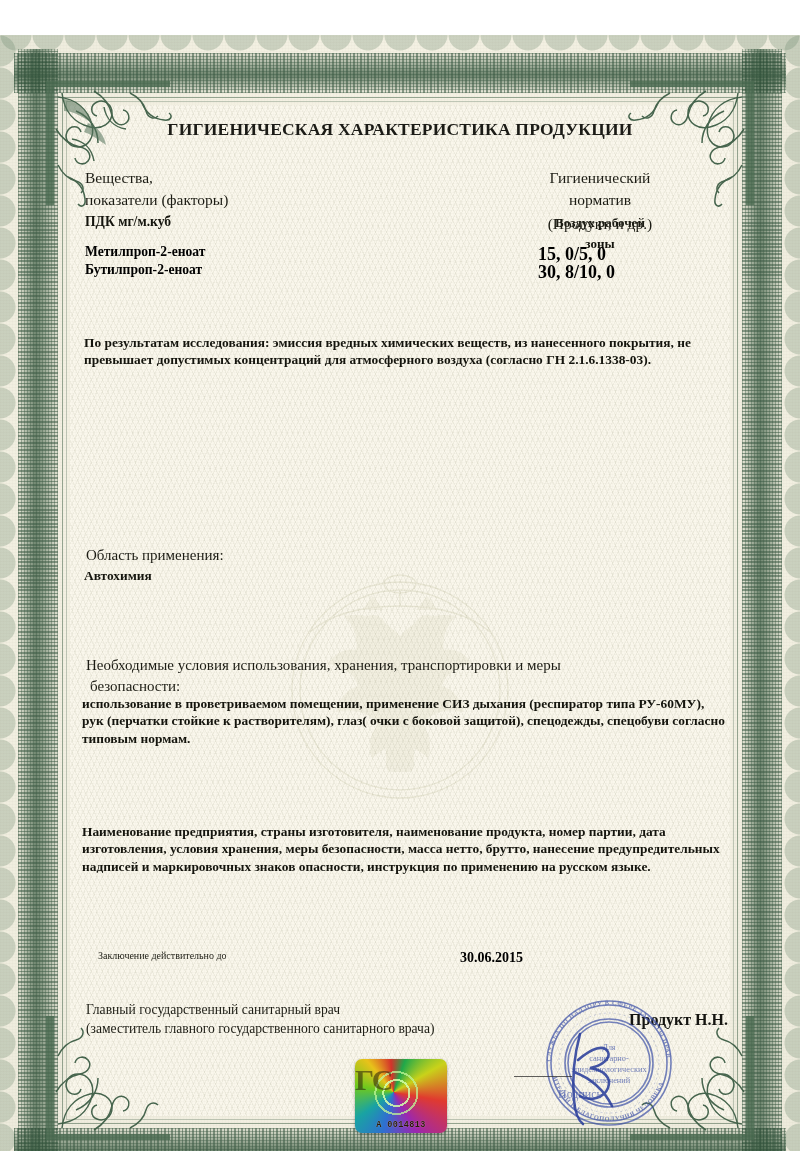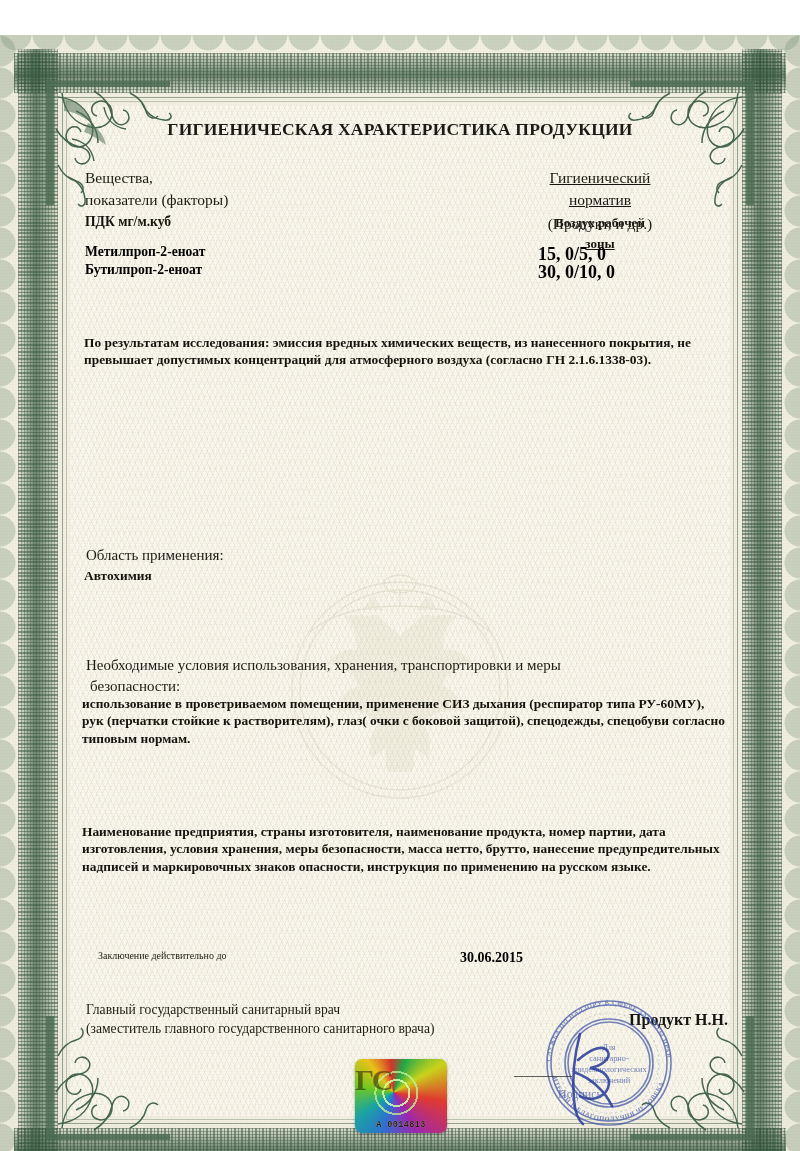--- a/index.html
+++ b/index.html
@@ -71,21 +71,21 @@
     font-weight:bold;font-size:17.5px;letter-spacing:.2px;color:#1b1b16;
     font-family:"Liberation Serif",serif;}
 
   .blk{position:absolute;color:#15150f;}
 
   .lbl{font-size:15.5px;font-family:"Liberation Serif",serif;color:#1c1c14;}
   .val{font-size:13.6px;font-weight:bold;font-family:"Liberation Serif",serif;color:#14140d;}
   .val-sm{font-size:13px;font-weight:bold;}
 
   .hdr-left{top:62px;left:15px;line-height:1.45;}
-  .hdr-right{top:62px;left:400px;width:260px;text-align:center;line-height:1.45;text-decoration:underline;}
+  .hdr-right{top:62px;left:400px;width:260px;text-align:center;line-height:1.45;}
 
   .overlap-wrap{position:relative;display:inline-block;}
   .overlap-base{white-space:nowrap;}
   .overlap-over{position:absolute;left:50%;top:1px;transform:translateX(-50%);
     white-space:nowrap;font-weight:bold;font-size:13px;}
 
   .subst-row{position:absolute;left:15px;width:645px;}
   .subst-name{position:absolute;left:0;font-size:13.6px;font-weight:bold;}
   .subst-val{position:absolute;left:453px;font-size:18px;font-weight:bold;}
 
@@ -258,21 +258,21 @@
       </div>
       <div class="val val-sm">зоны</div>
     </div>
 
     <div class="subst-row" style="top:139px;">
       <span class="subst-name">Метилпроп-2-еноат</span>
       <span class="subst-val">15, 0/5, 0</span>
     </div>
     <div class="subst-row" style="top:157px;">
       <span class="subst-name">Бутилпроп-2-еноат</span>
-      <span class="subst-val">30, 0/10, 0</span>
+      <span class="subst-val">30, 8/10, 0</span>
     </div>
 
     <div class="para" style="top:229px;">По результатам исследования: эмиссия вредных химических веществ, из нанесенного покрытия, не превышает допустимых концентраций для атмосферного воздуха (согласно ГН 2.1.6.1338-03).</div>
 
     <div class="section-lbl" style="top:440px;left:16px;">Область применения:</div>
     <div class="para" style="top:462px;left:14px;">Автохимия</div>
 
     <div class="section-lbl" style="top:550px;left:16px;width:620px;">
       <span>Необходимые условия использования,  хранения,  транспортировки и меры</span><br>
       <span style="display:inline-block;margin-left:4px;">безопасности:</span>

